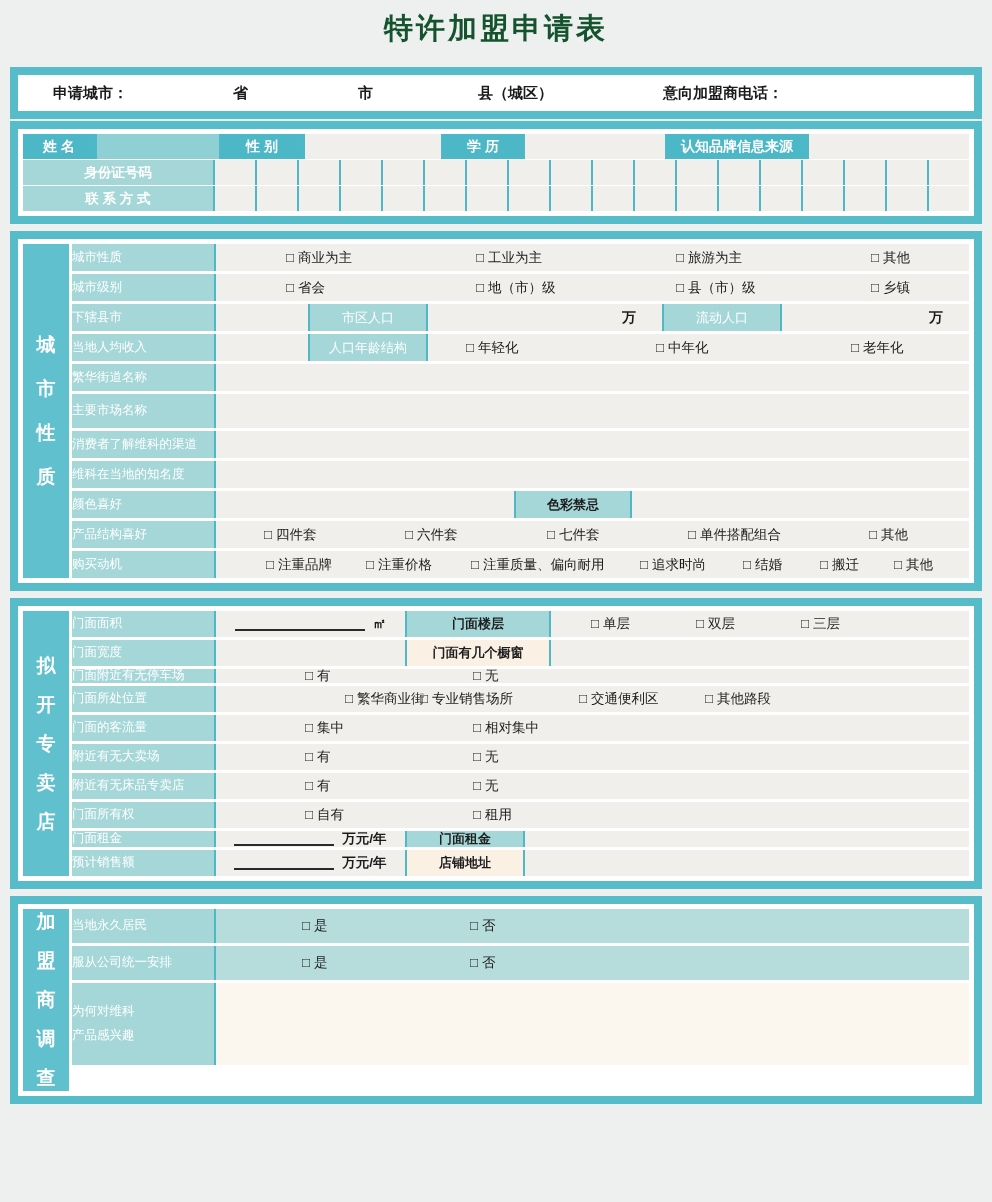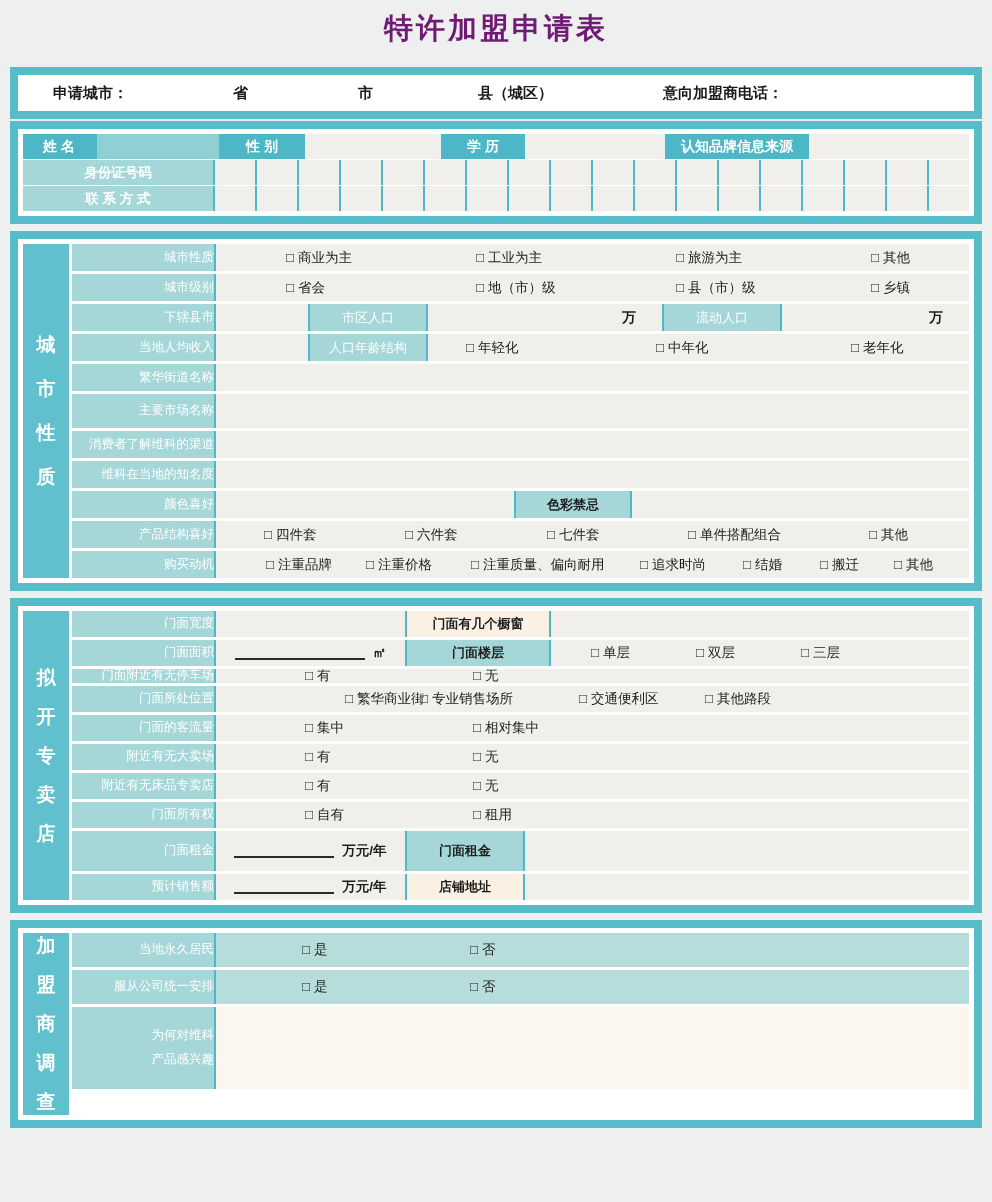--- a/index.html
+++ b/index.html
@@ -12,21 +12,21 @@
     --cell-gray:#f0efec;  
     --tint:#b6dcdc;       
     --cream:#faf0e3;      
     --cream-big:#fbf7ee;  
     --ink:#1b1b1b;
   }
   *{box-sizing:border-box;margin:0;padding:0}
   html,body{width:992px;background:#edf0ef;font-family:"Liberation Sans","DejaVu Sans",sans-serif;}
   body{height:1202px;overflow:hidden}
   .title{height:40px;padding-top:9px;text-align:center;font-size:29px;font-weight:bold;
-         letter-spacing:3px;color:#701a75}
+         letter-spacing:3px;color:#14532d}
   .box{border:8px solid var(--frame);background:#fff;margin:0 10px 7px;padding:5px}
   #header-box{margin-top:27px;margin-bottom:2px}
   .hline{position:relative;height:26px}
   .hfield{position:absolute;top:50%;transform:translateY(-50%);font-size:15px;font-weight:600;color:var(--ink);white-space:nowrap}
 
   
   .prow{display:flex;height:25px;margin-top:1px}
   .prow:first-child{margin-top:0}
   .pcell{display:flex;align-items:center;justify-content:center;font-size:14px}
   .plabel{background:var(--dark-teal);color:#fff;font-weight:600}
@@ -39,21 +39,21 @@
   .mini{flex:1;background:var(--cell-gray)}
   .mini + .mini{border-left:2px solid var(--grid)}
 
   
   .sec-body{display:flex;gap:3px}
   .sidebar{width:46px;background:var(--side-teal);color:#fff;display:flex;flex-direction:column;
       align-items:center;justify-content:center;font-size:19px;font-weight:600}
   .rows{flex:1;display:flex;flex-direction:column;gap:3px}
   .row{display:flex}
   .rlabel{width:142px;background:var(--lite-teal);color:#fff;font-size:12.5px;
-      display:flex;flex-direction:column;justify-content:center;align-items:flex-end;
+      display:flex;flex-direction:column;justify-content:center;align-items:flex-start;
       line-height:1.9}
   .cells{flex:1;display:flex;border-left:2px solid var(--grid)}
   .cell{background:var(--cell-gray);position:relative;display:flex;align-items:center}
   .cell + .cell{border-left:2px solid var(--grid)}
   .cell.grow{flex:1}
   .cell.sub{background:var(--lite-teal);color:#fff;justify-content:center;font-size:13px}
   .cell.sub.darktx{color:#1e1e1e;font-weight:600}
   .cell.cream{background:var(--cream);color:#1e1e1e;font-weight:600;justify-content:center;font-size:13px}
   .cell.bigblank{background:var(--cream-big);flex:1}
   .cell.tint{background:var(--tint)}
@@ -284,47 +284,47 @@
         <div class="sidebar" style="gap: 13px;">
           <div>拟</div>
           <div>开</div>
           <div>专</div>
           <div>卖</div>
           <div>店</div>
         </div>
         <div class="rows">
           <div class="row" style="height: 26px;">
             <div class="rlabel">
-              <div>门面宽度</div>
-            </div>
-            <div class="cells">
-              <div class="cell" style="width: 189px;"></div>
-              <div class="cell cream" style="width: 144px;">门面有几个橱窗</div>
-              <div class="cell" style="flex: 1 1 0%;"></div>
-            </div>
-          </div>
-          <div class="row" style="height: 26px;">
-            <div class="rlabel">
               <div>门面面积</div>
             </div>
             <div class="cells">
               <div class="cell" style="width: 189px;">
                 <div class="blankwrap">
                   <span class="blankline" style="width: 130px;"></span>
                   <span class="bsfx">㎡</span>
                 </div>
               </div>
               <div class="cell sub darktx" style="width: 144px;">门面楼层</div>
               <div class="cell grow opts">
                 <span class="opt" style="left: 40px;">□ 单层</span>
                 <span class="opt" style="left: 145px;">□ 双层</span>
                 <span class="opt" style="left: 250px;">□ 三层</span>
               </div>
             </div>
           </div>
+          <div class="row" style="height: 26px;">
+            <div class="rlabel">
+              <div>门面宽度</div>
+            </div>
+            <div class="cells">
+              <div class="cell" style="width: 189px;"></div>
+              <div class="cell cream" style="width: 144px;">门面有几个橱窗</div>
+              <div class="cell" style="flex: 1 1 0%;"></div>
+            </div>
+          </div>
           <div class="row" style="height: 14px;">
             <div class="rlabel">
               <div>门面附近有无停车场</div>
             </div>
             <div class="cells">
               <div class="cell grow opts">
                 <span class="opt" style="left: 89px;">□ 有</span>
                 <span class="opt" style="left: 257px;">□ 无</span>
               </div>
             </div>
@@ -379,21 +379,21 @@
             <div class="rlabel">
               <div>门面所有权</div>
             </div>
             <div class="cells">
               <div class="cell grow opts">
                 <span class="opt" style="left: 89px;">□ 自有</span>
                 <span class="opt" style="left: 257px;">□ 租用</span>
               </div>
             </div>
           </div>
-          <div class="row" style="height: 40px;">
+          <div class="row" style="height: 16px;">
             <div class="rlabel">
               <div>门面租金</div>
             </div>
             <div class="cells">
               <div class="cell" style="width: 189px;">
                 <div class="blankwrap">
                   <span class="blankline" style="width: 100px;"></span>
                   <span class="bsfx">万元/年</span>
                 </div>
               </div>

